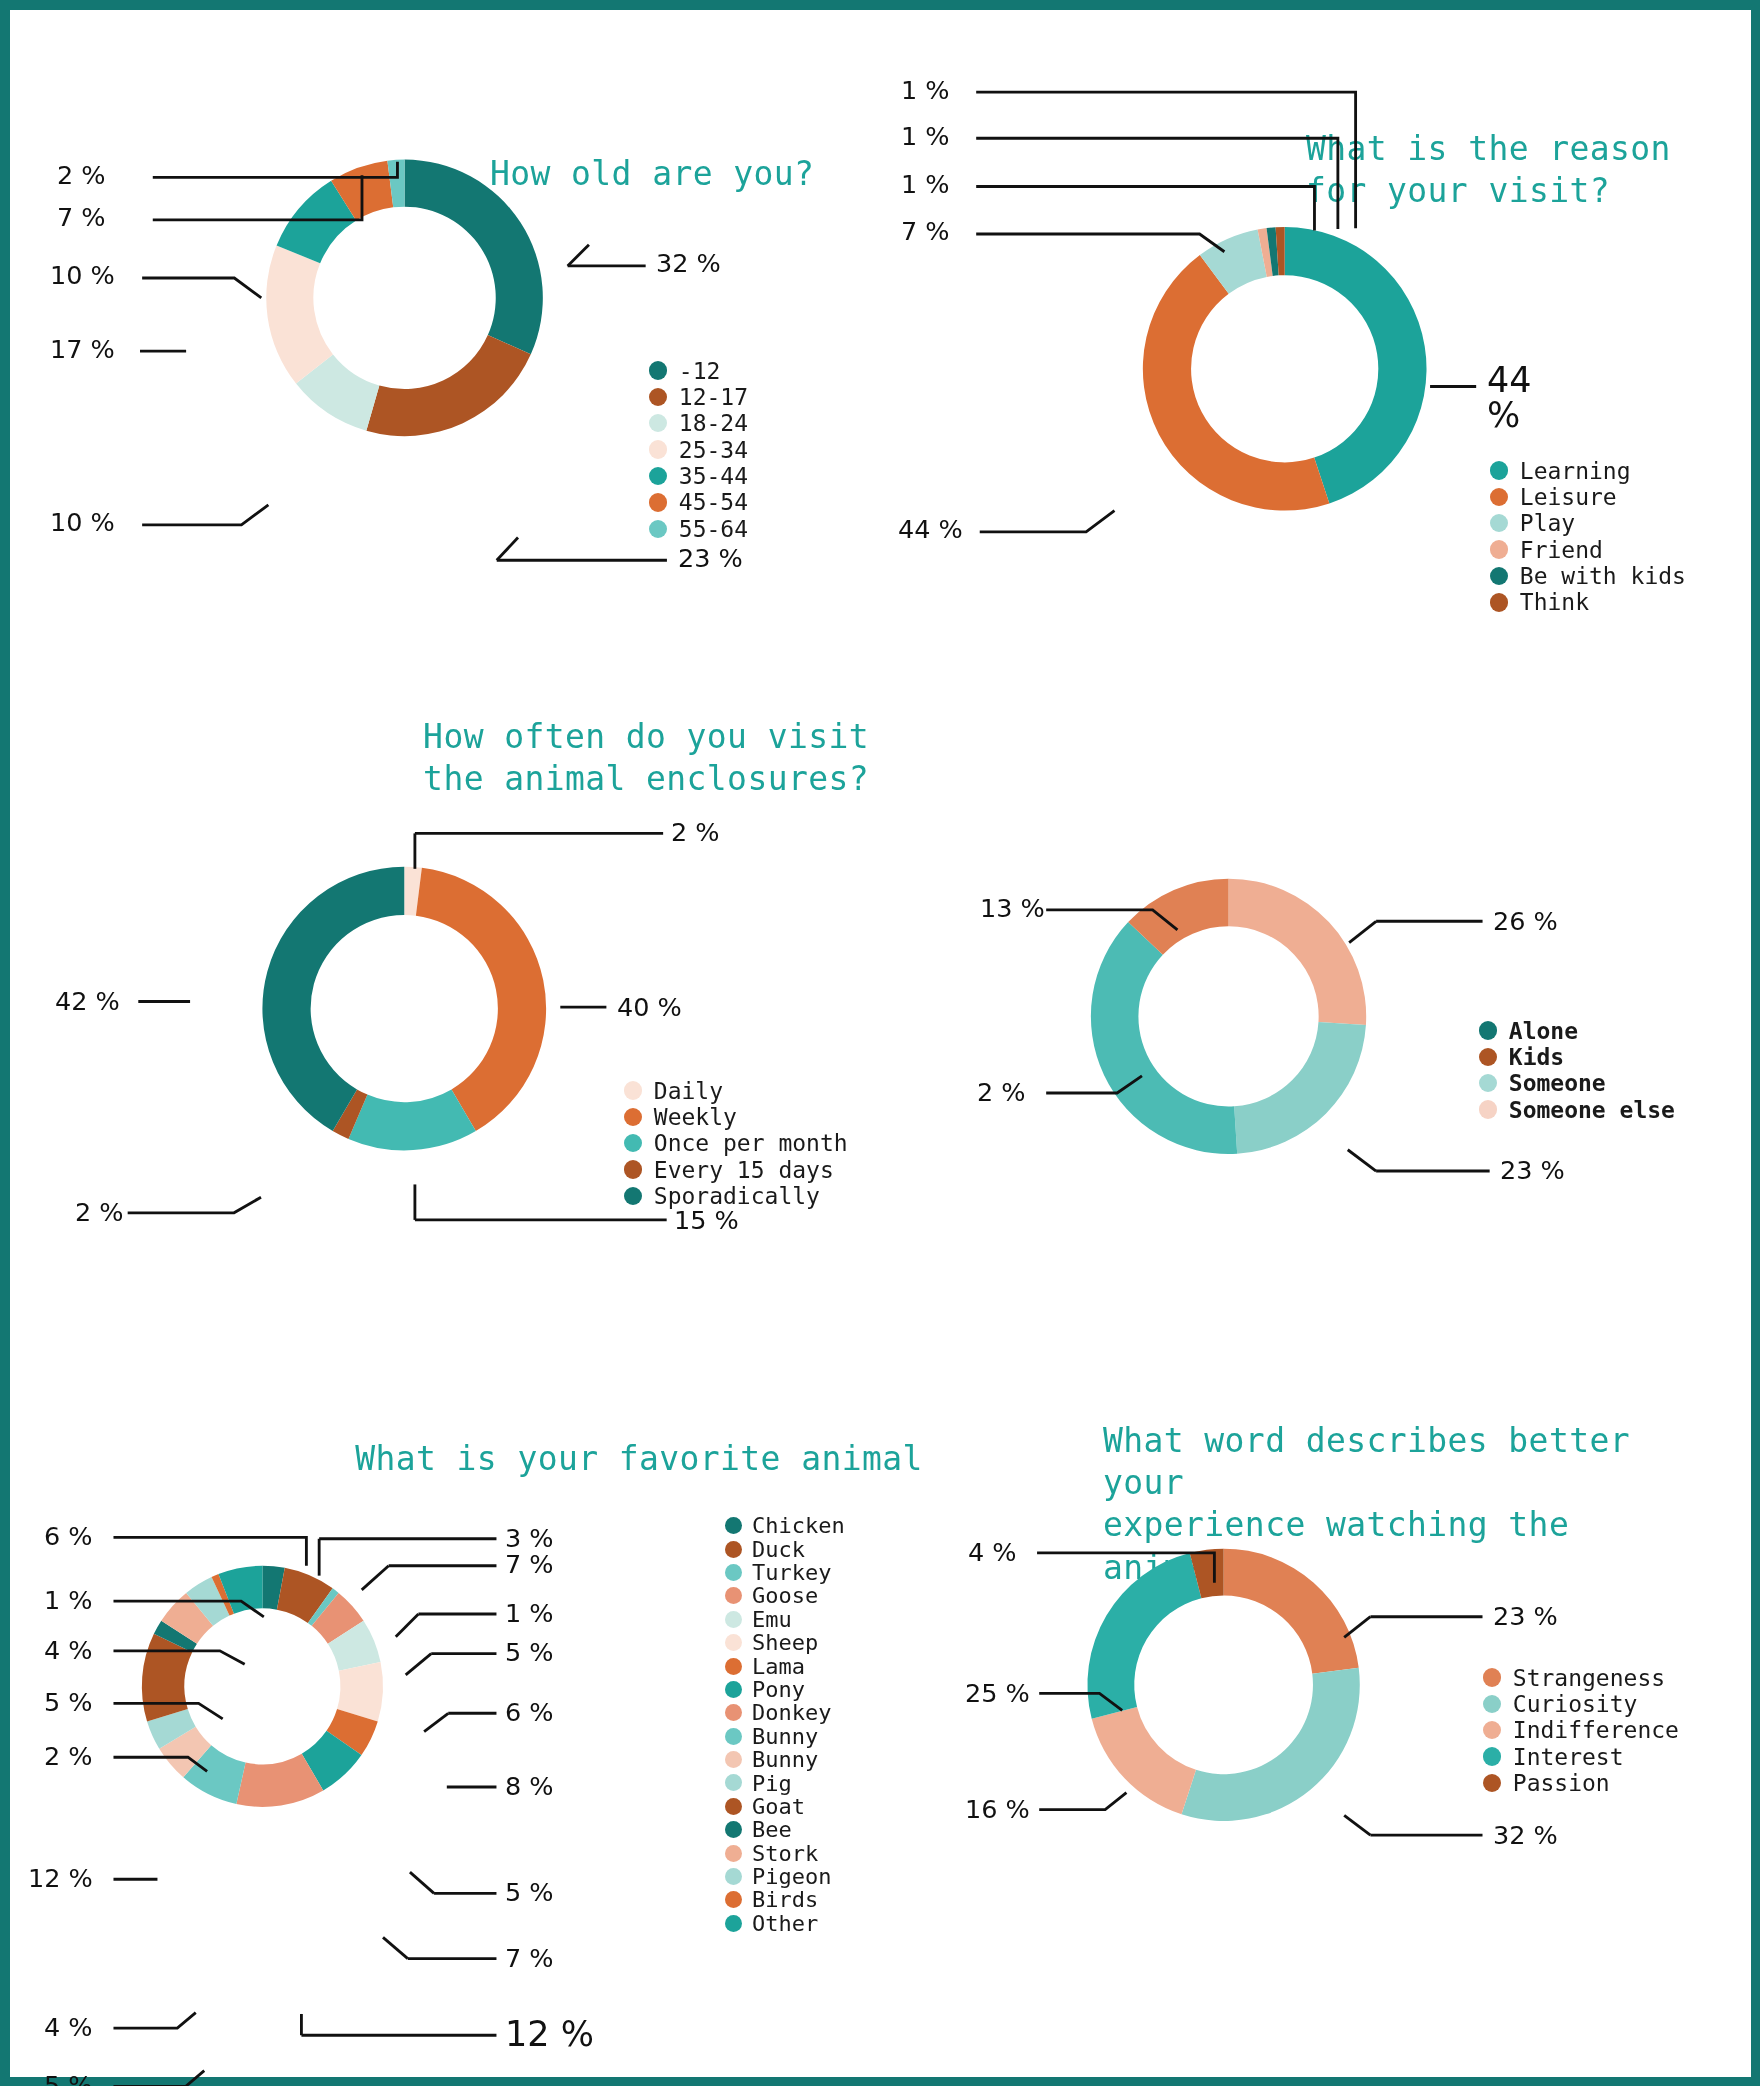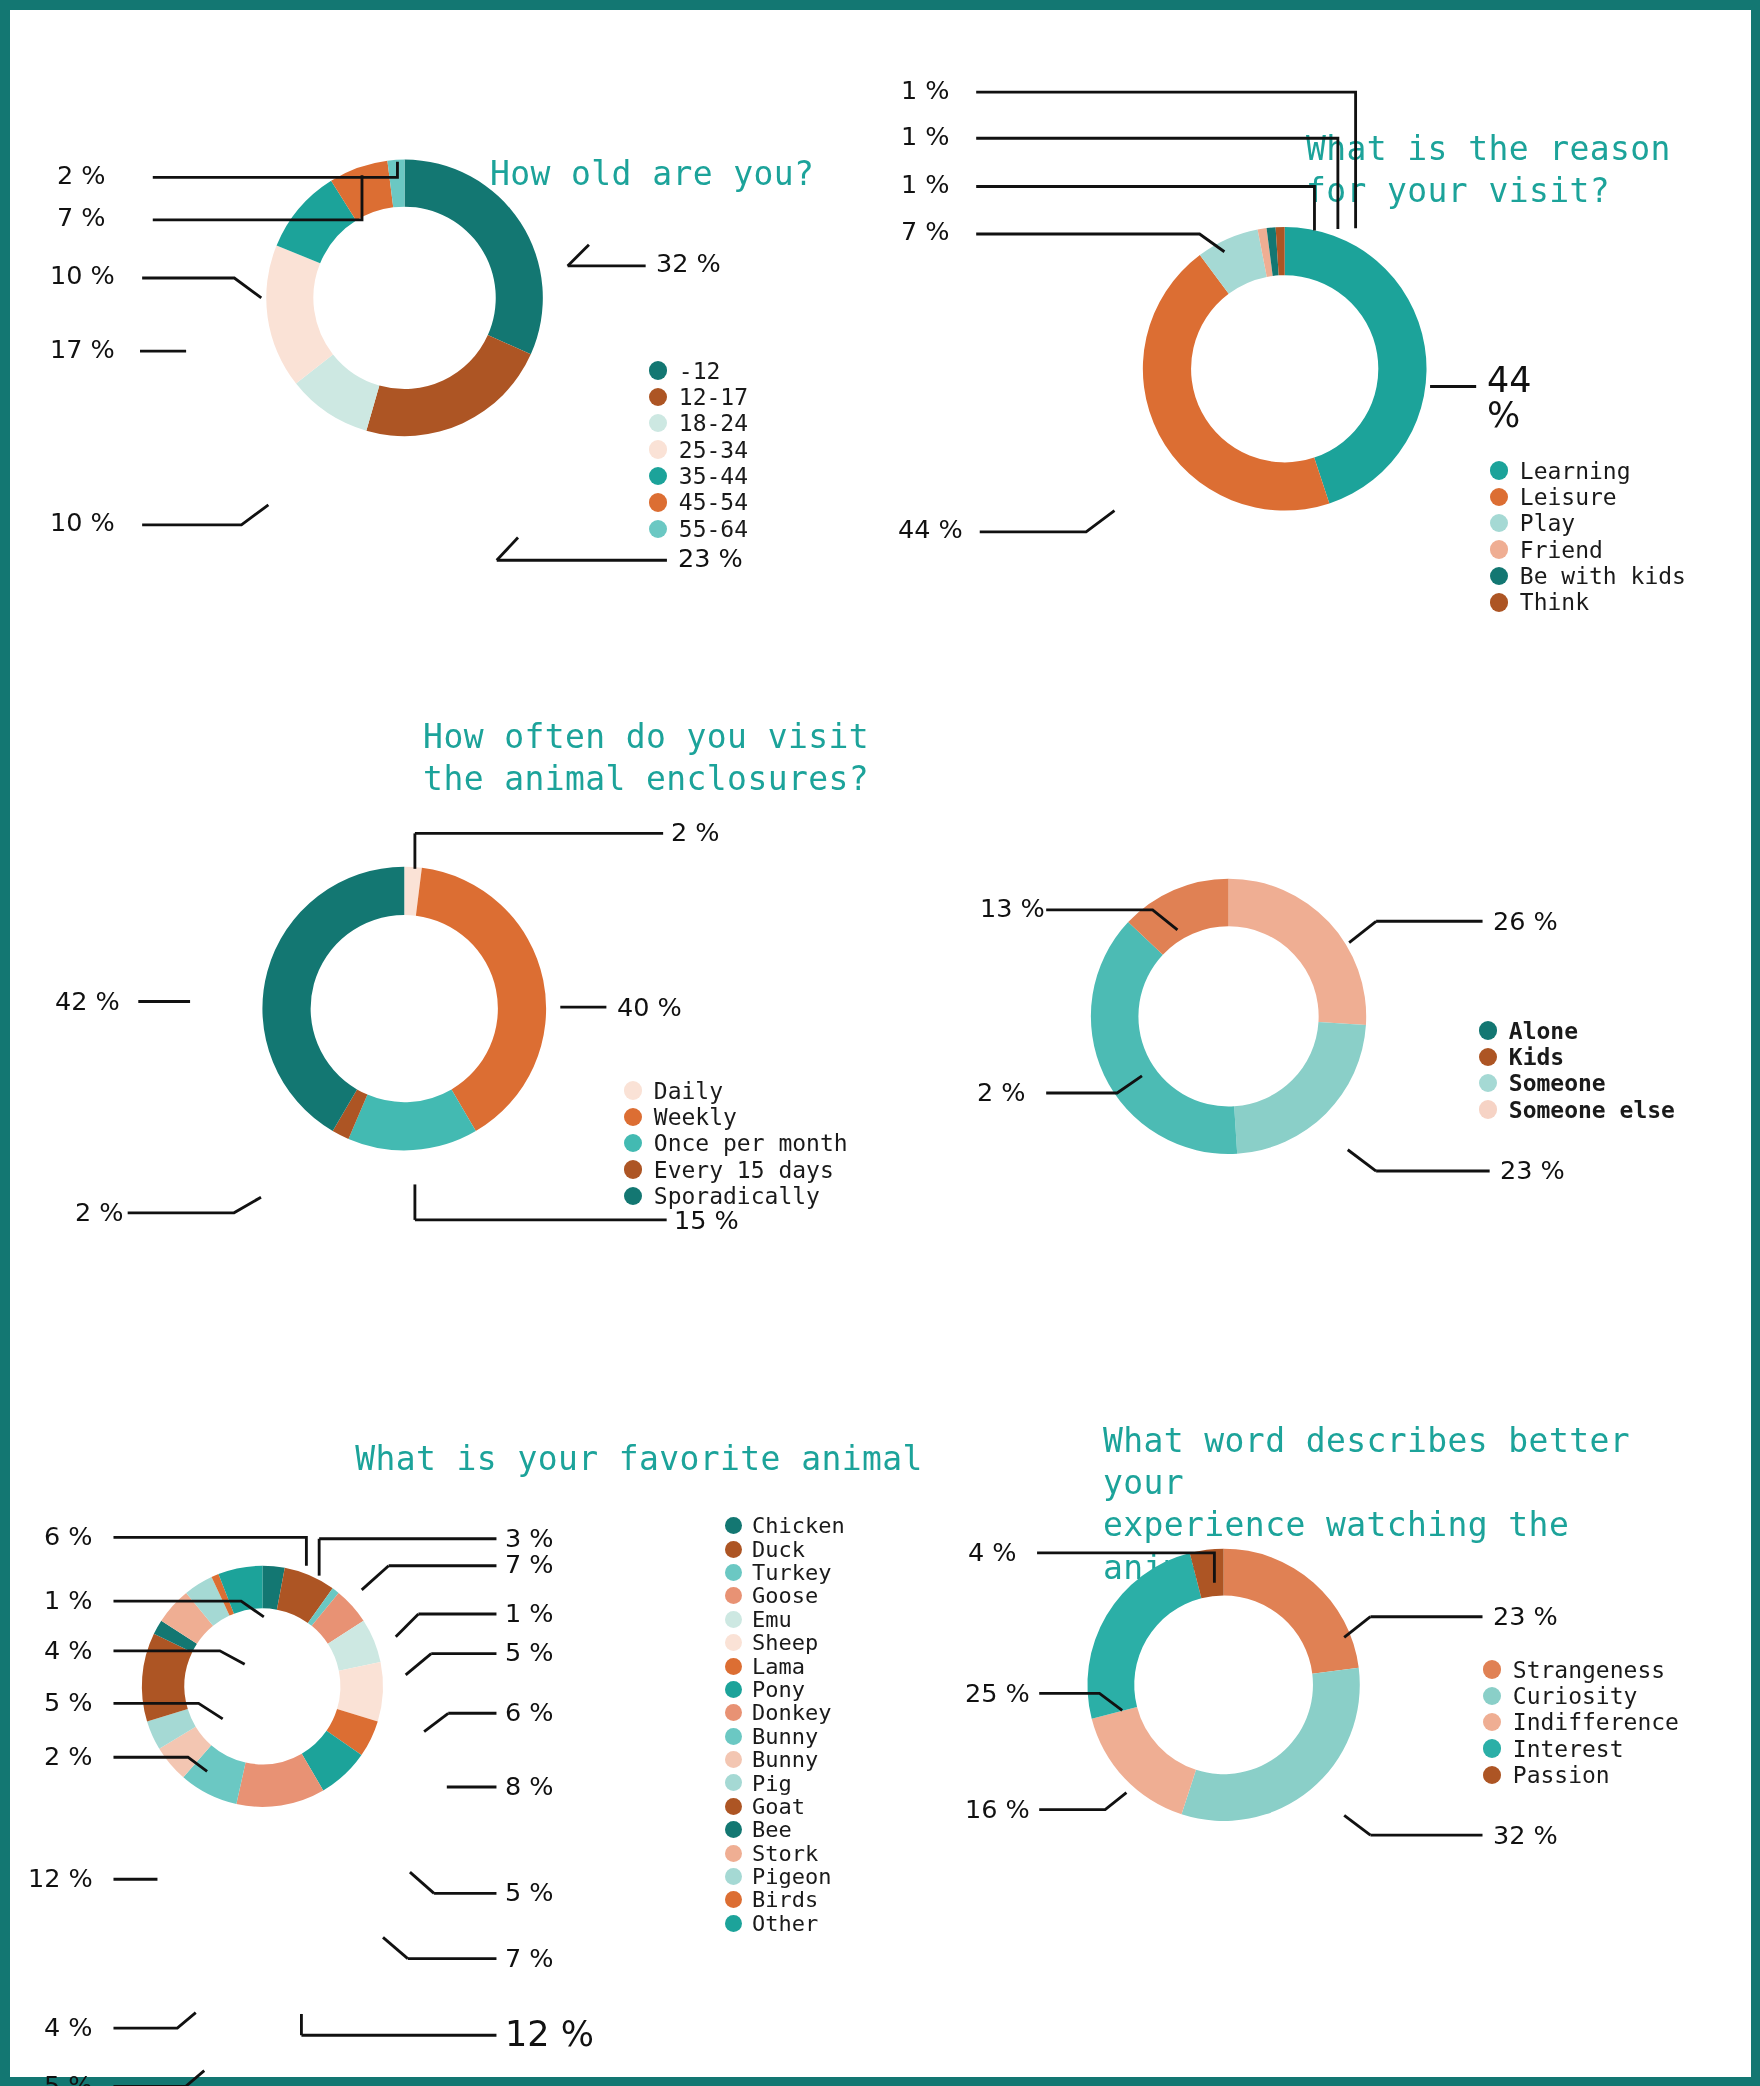--- a/index.html
+++ b/index.html
@@ -485,21 +485,21 @@
     <path class="leader" d="M 165 446 L 250 446 L 282 470"></path>
     <path class="leader" d="M 165 610 L 258 610 L 288 586"></path>
   </svg>
 
   <div class="pctlabel" style="left:46px;top:160px;">4 %</div>
   <div class="pctlabel" style="left:571px;top:224px;">23 %</div>
   <div class="pctlabel" style="left:571px;top:443px;">32 %</div>
   <div class="pctlabel" style="left:43px;top:301px;">25 %</div>
   <div class="pctlabel" style="left:43px;top:417px;">16 %</div>
 
-  <div class="legend" style="left:561px;top:280px;">
+  <div class="legend" style="left:561px;top:288px;">
     <div class="legend-row">
         <span class="swatch" style="background:#E08154"></span>
         <span class="legend-label">Strangeness</span>
       </div>
     <div class="legend-row">
         <span class="swatch" style="background:#8ACFC8"></span>
         <span class="legend-label">Curiosity</span>
       </div>
     <div class="legend-row">
         <span class="swatch" style="background:#EFAE93"></span>

